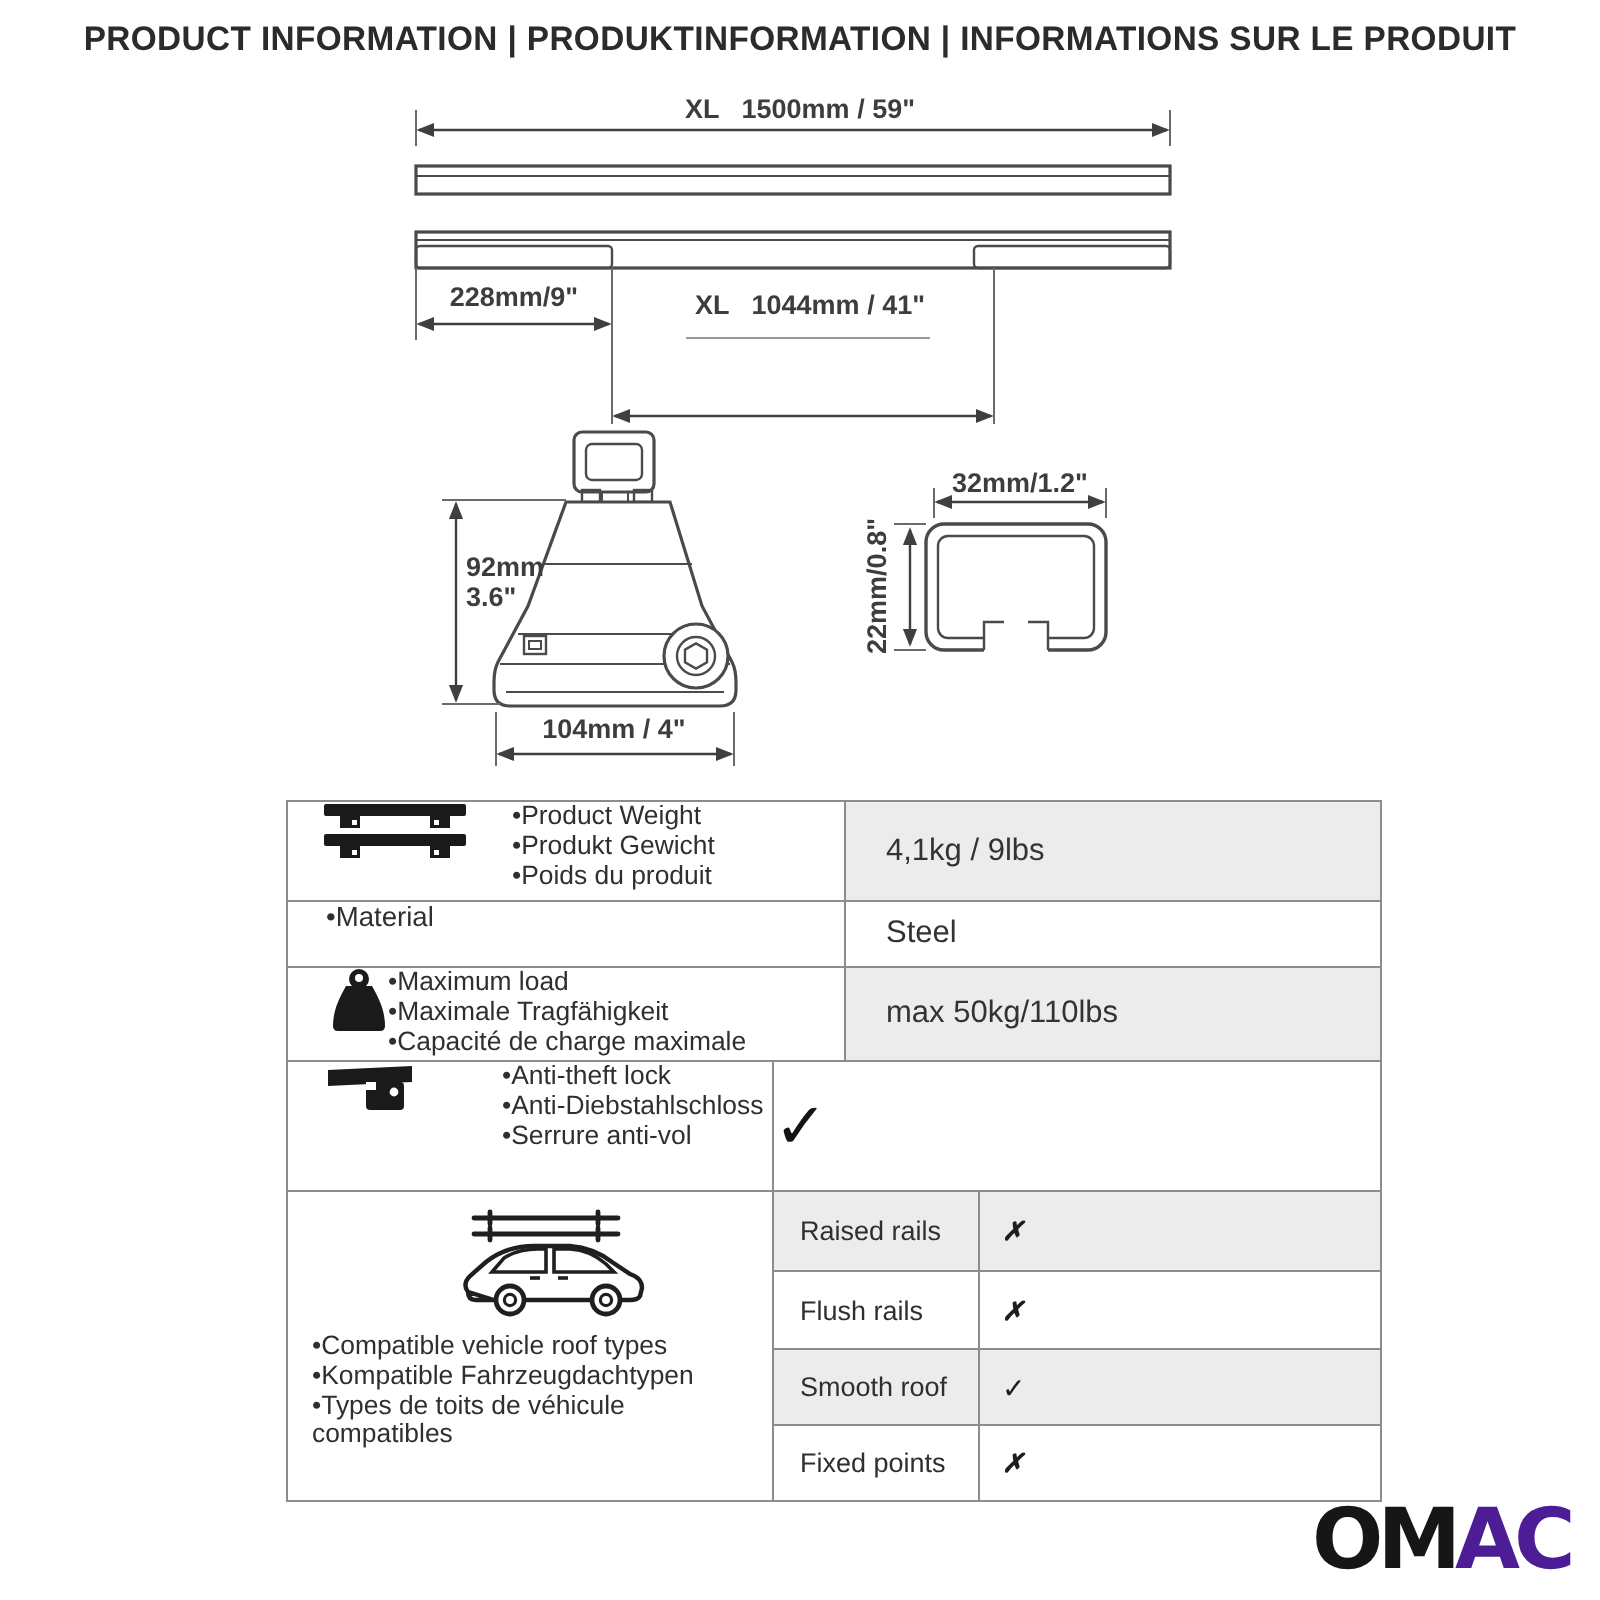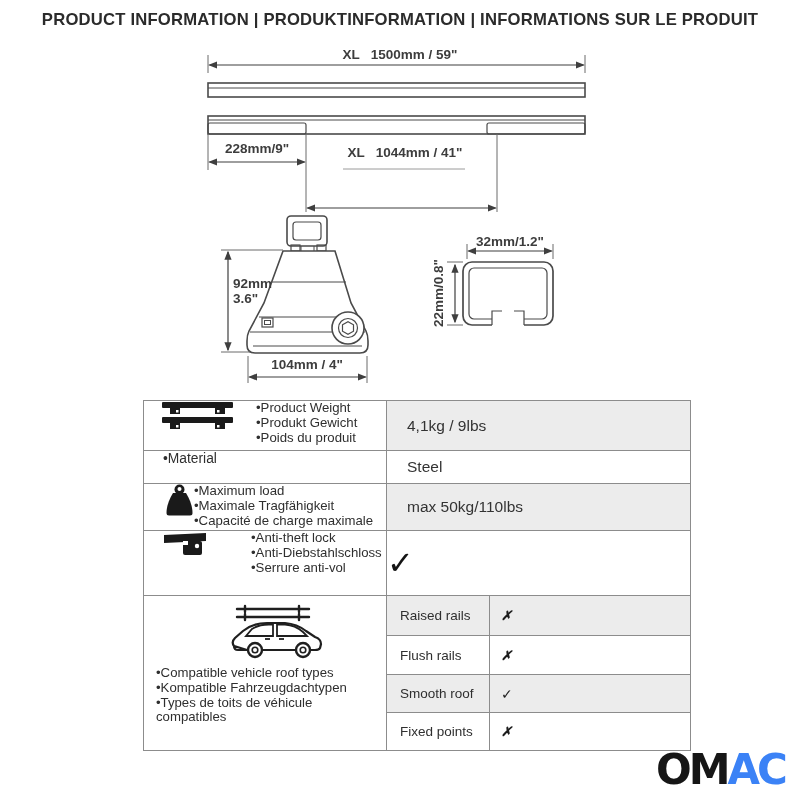--- a/index.html
+++ b/index.html
@@ -21,21 +21,21 @@
   .tbl{position:absolute;left:143px;top:400px;width:548px;height:351px;
        border:1px solid #8c8c8c;box-sizing:border-box;display:grid;
        grid-template-rows:49px 33px 47px 65px 155px;}
   .trow{display:grid;grid-template-columns:242px 1fr;border-top:1px solid #8c8c8c;}
   .trow:first-child{border-top:none;}
   .lcell{display:flex;align-items:flex-start;box-sizing:border-box;}
   .rcell{border-left:1px solid #8c8c8c;display:flex;align-items:center;
          box-sizing:border-box;padding-left:20px;}
   .gray{background:#ececec;}
   .labels{font-size:13.2px;line-height:14.8px;color:#2f2f2f;}
-  .val{font-size:15.5px;color:#333;}
+  .val{font-size:15.5px;color:#333;margin-left:36px;}
   .bigcheck{font-family:"DejaVu Sans",sans-serif;font-size:32px;font-weight:700;
             color:#141414;padding-left:0;}
   
   .sub{border-left:1px solid #8c8c8c;display:grid;
        grid-template-rows:39px 39px 38px 38px;}
   .srow{display:grid;grid-template-columns:102px 1fr;border-top:1px solid #8c8c8c;}
   .srow:first-child{border-top:none;}
   .slab{display:flex;align-items:center;padding-left:13px;font-size:13.5px;
         color:#2f2f2f;box-sizing:border-box;}
   .sval{border-left:1px solid #8c8c8c;display:flex;align-items:center;
@@ -47,21 +47,21 @@
   .lc2{padding-left:19px;font-size:13.8px;}
   .lc3{padding-left:22px;gap:1px;}
   .lc4{padding-left:20px;gap:44px;}
   .lc5{flex-direction:column;justify-content:flex-start;align-items:flex-start;
        padding:8px 0 0 12px;}
   .caricon{align-self:center;margin-left:12px;}
   
   .logo{position:absolute;left:656px;top:748px;font-family:"DejaVu Sans",sans-serif;
         font-size:42px;font-weight:800;letter-spacing:-3px;line-height:44px;}
   .logo .blk{color:#161616;margin-top:28px;}
-  .logo .red{color:#3b82f6;margin-top:24px;}
+  .logo .red{color:#4c1d95;margin-top:24px;}
 </style>
 </head>
 <body>
 <div id="page">
 
   <div class="hdr">PRODUCT INFORMATION | PRODUKTINFORMATION | INFORMATIONS SUR LE PRODUIT</div>
 
   <svg style="position:absolute;left:0;top:40px" width="800" height="360" viewBox="0 0 800 360">
     <defs>
       <marker id="arw" viewBox="0 0 10 10" refX="8.5" refY="5" markerWidth="7.5" markerHeight="7.5" orient="auto-start-reverse">

